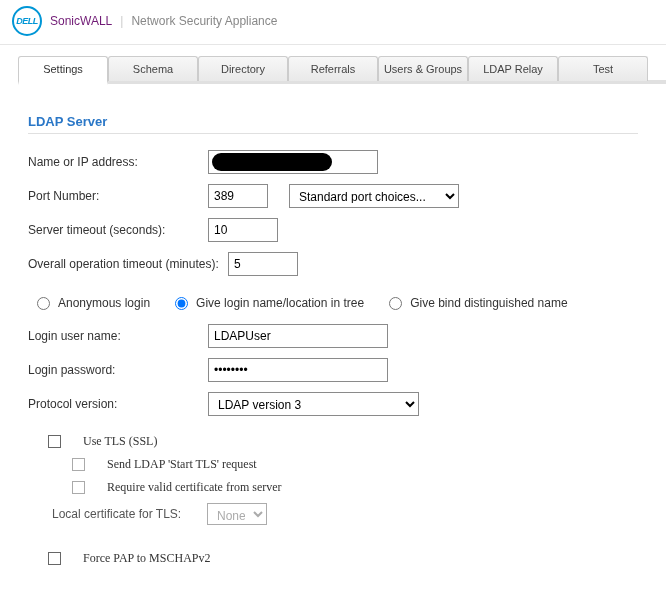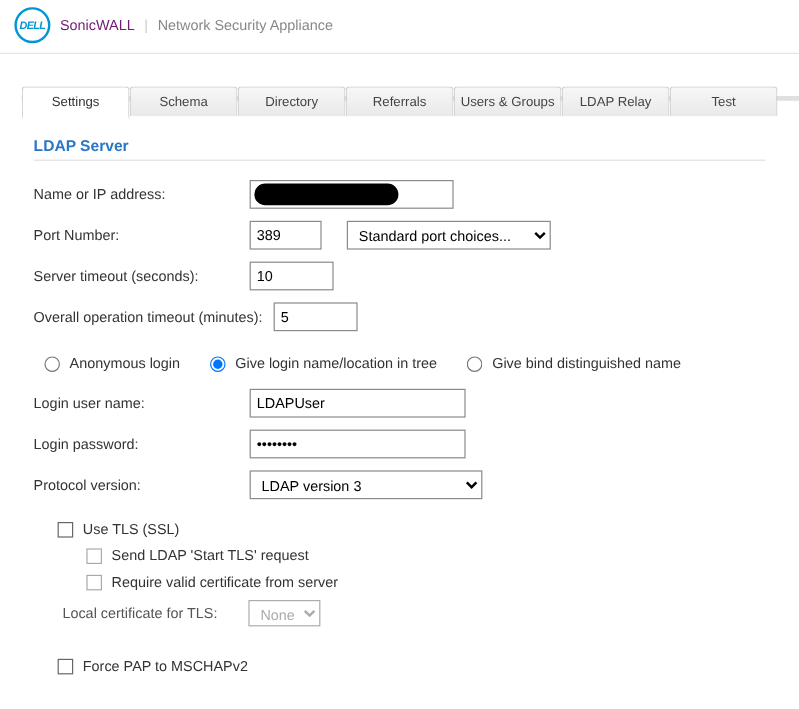--- a/index.html
+++ b/index.html
@@ -47,21 +47,21 @@
     padding: 6px 0;
     width: 90px;
     text-align: center;
     font-size: 11px;
     color: #444;
     cursor: pointer;
     border-top-left-radius: 3px;
     border-top-right-radius: 3px;
     margin-right: 0px;
     position: relative;
-    top: 17px;
+    top: 1px;
   }
   .tab + .tab { border-left: 1px solid #ccc; }
   .tab.active {
     background: #fff;
     color: #333;
     font-weight: 500;
     border-bottom: 4px solid #fff;
     margin-bottom: -4px;
     z-index: 2;
   }
@@ -99,24 +99,24 @@
     left: 3px;
   }
   .redacted-wrap {
     border: 1px solid #8a8a8a;
     width: 170px; height: 24px;
     display: flex; align-items: center;
   }
   .radio-row { margin: 18px 0 14px 4px; display:flex; align-items:center; gap:6px;}
   .radio-row label { margin-right: 14px; display:inline-flex; align-items:flex-end; gap:5px;}
   input.login { width: 180px; }
-  select.proto { width: 194px; height: 24px; }
+  select.proto { width: 211px; height: 24px; }
   .sub-indent { margin-left: 20px; }
   .sub-indent2 { margin-left: 44px; }
-  .checkbox-row { display:flex; align-items:center; margin-bottom:8px; gap:8px;}
+  .checkbox-row { display:flex; align-items:center; margin-bottom:8px; gap:22px;font-family:Liberation Serif, serif;}
   .cb {
     width:13px; height:13px;
     border:1px solid #666;
     background:#fff;
     display:inline-block;
   }
   .tls-block { margin-top:18px; }
   select.cert { width:60px; height:22px; color:#888;text-decoration:underline; }
   .cert-row { display:flex; align-items:center; margin: 6px 0 0 24px; }
   .cert-row .lbl { width:155px; color:#555;}

